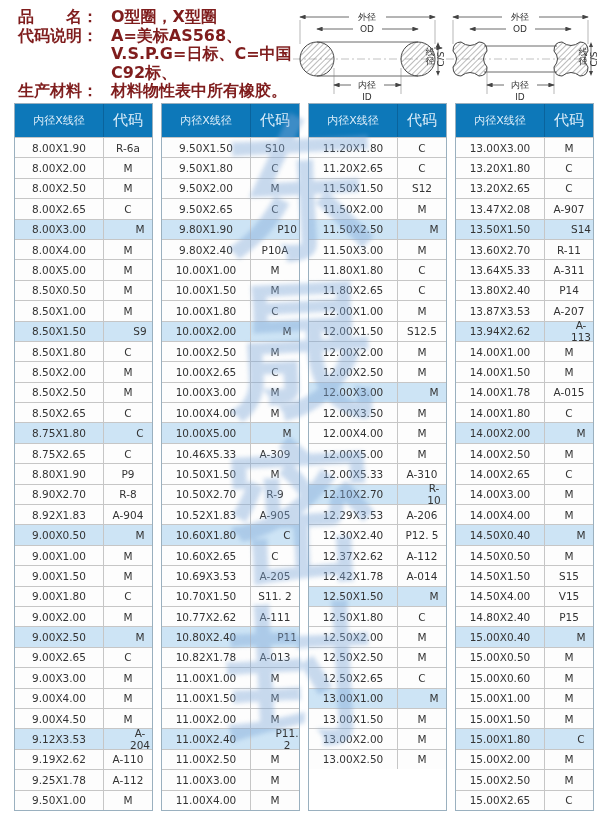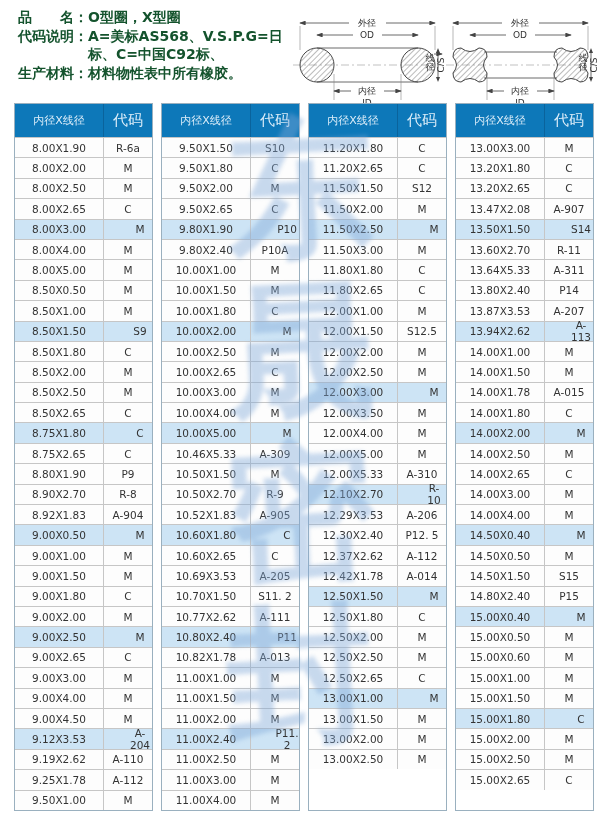--- a/index.html
+++ b/index.html
@@ -1,25 +1,25 @@
 <!DOCTYPE html>
 <html><head>
 <meta charset="utf-8">
 <style>
   html,body{margin:0;padding:0;}
   body{width:600px;height:816px;background:#ffffff;font-family:"DejaVu Sans","Liberation Sans",sans-serif;position:relative;overflow:hidden;}
 
   
-  .info{position:absolute;left:18px;top:8px;width:278px;font-size:14px;font-weight:bold;color:#14532d;}
+  .info{position:absolute;left:18px;top:8px;width:278px;font-size:16px;font-weight:bold;color:#7f1d1d;}
   .info-row{display:flex;line-height:18.5px;}
   .info-label{white-space:pre;flex:0 0 64px;}
-  .info-value{flex:1;}
+  .info-value{flex:1;margin-left:13px;}
 
   
-  .diagrams{position:absolute;left:291px;top:14px;width:306px;height:98px;display:flex;text-align:center;}
+  .diagrams{position:absolute;left:291px;top:8px;width:306px;height:98px;display:flex;text-align:center;}
   .diagrams svg{display:block;}
   .dim-text{font-size:9px;fill:#333;}
   .dim-line{stroke:#444;stroke-width:0.8;}
   .ext-line{stroke:#888;stroke-width:0.6;}
 
   
   .tables{position:absolute;left:14px;top:103px;display:flex;gap:8px;z-index:2;}
   .spec-table{width:137px;border:1px solid #9ab0bf;background:#fff;}
   .thead{display:flex;background:#0d78b9;height:33px;align-items:center;}
   .hc1{width:88px;text-align:center;color:#dcedf9;font-size:11px;border-right:1px solid #0a639c;align-self:stretch;display:flex;align-items:center;justify-content:center;}
@@ -634,20 +634,24 @@
       </div>
       <div class="trow">
         <div class="tc1">14.50X0.50</div>
         <div class="tc2">M</div>
       </div>
       <div class="trow">
         <div class="tc1">14.50X1.50</div>
         <div class="tc2">S15</div>
       </div>
       <div class="trow">
+        <div class="tc1">14.50X4.00</div>
+        <div class="tc2">V15</div>
+      </div>
+      <div class="trow">
         <div class="tc1">14.80X2.40</div>
         <div class="tc2">P15</div>
       </div>
       <div class="trow hl">
         <div class="tc1">15.00X0.40</div>
         <div class="tc2">M</div>
       </div>
       <div class="trow">
         <div class="tc1">15.00X0.50</div>
         <div class="tc2">M</div>

